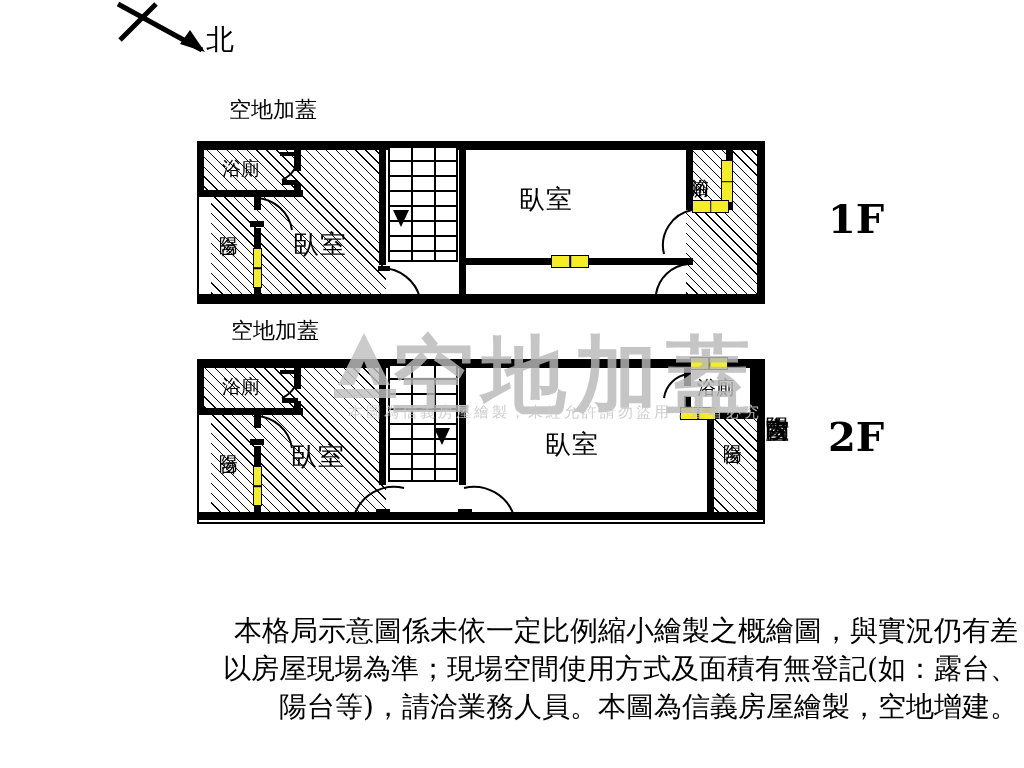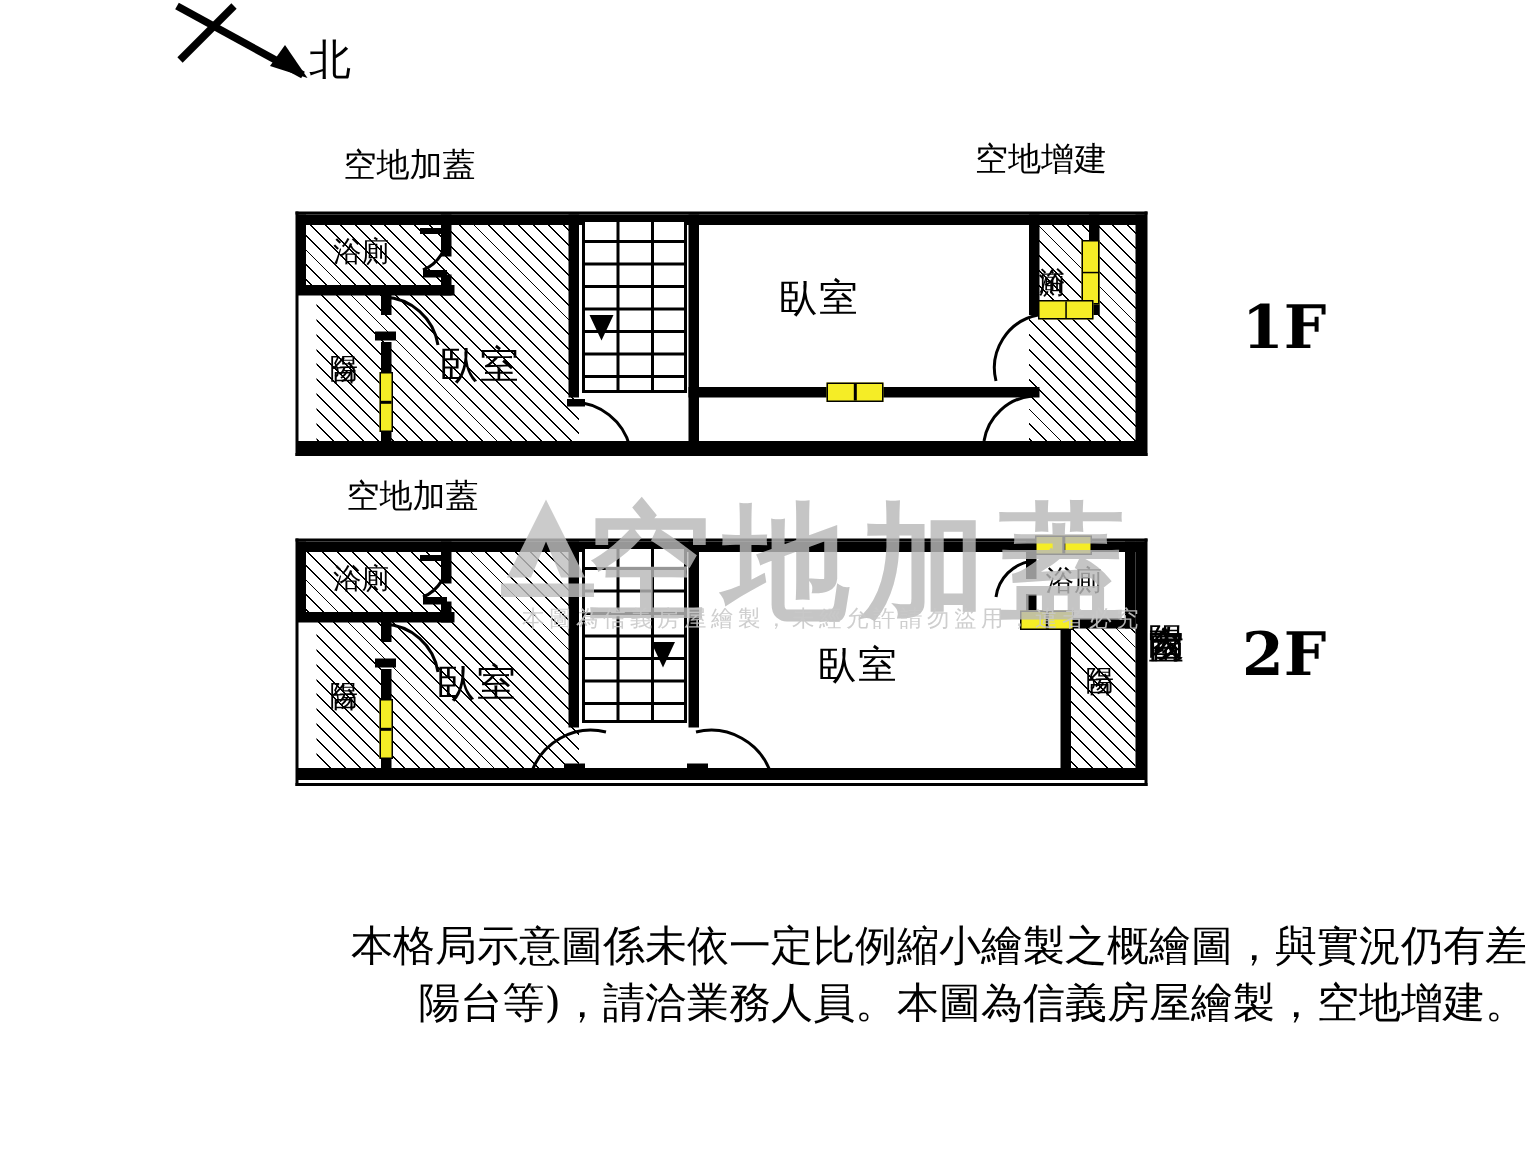--- a/index.html
+++ b/index.html
@@ -101,21 +101,20 @@
   <div id="north-arrow">
     <svg width="130" height="70" viewBox="0 0 130 70">
       <line x1="8" y1="4" x2="92" y2="50" stroke="#000" stroke-width="5"></line>
       <line x1="46" y1="4" x2="10" y2="40" stroke="#000" stroke-width="5"></line>
       <polygon points="95,52 70,44 80,30" fill="#000"></polygon>
     </svg>
   </div>
   <div id="north-label" class="lbl">北</div>
 
   <div class="outside-lbl" style="left:229px;top:95px;">空地加蓋</div>
-  <div class="outside-lbl" style="left:650px;top:91px;">空地增建</div>
 
   <div class="floor-tag" style="left:828px;top:195px;">1F</div>
 
   <div class="abs" style="left:0;top:0;width:1024px;height:320px;">
 
     <div class="thinline" style="left:197px;top:141px;width:568px;height:1.5px;"></div>
     <div class="thinline" style="left:197px;top:141px;width:1.5px;height:163px;"></div>
     <div class="thinline" style="left:197px;top:302px;width:568px;height:1.5px;"></div>
     <div class="thinline" style="left:763px;top:141px;width:1.5px;height:163px;"></div>
 
@@ -301,16 +300,17 @@
     <svg id="wm-logo" viewBox="0 0 70 74">
       <polygon points="34,2 60,54 44,54 34,30 24,54 8,54" fill="#c0c0c0"></polygon>
       <rect x="4" y="58" width="62" height="9" fill="#c0c0c0"></rect>
     </svg>
     <div id="wm-text">空地加蓋</div>
     <div id="wm-small">本圖為信義房屋繪製，未經允許請勿盜用，違者必究</div>
   </div>
 
   <div id="disclaimer">
     <div>本格局示意圖係未依一定比例縮小繪製之概繪圖，與實況仍有差</div>
+    <div>以房屋現場為準；現場空間使用方式及面積有無登記(如：露台、</div>
     <div>陽台等)，請洽業務人員。本圖為信義房屋繪製，空地增建。</div>
   </div>
 
 </div>
 
 </body></html>

